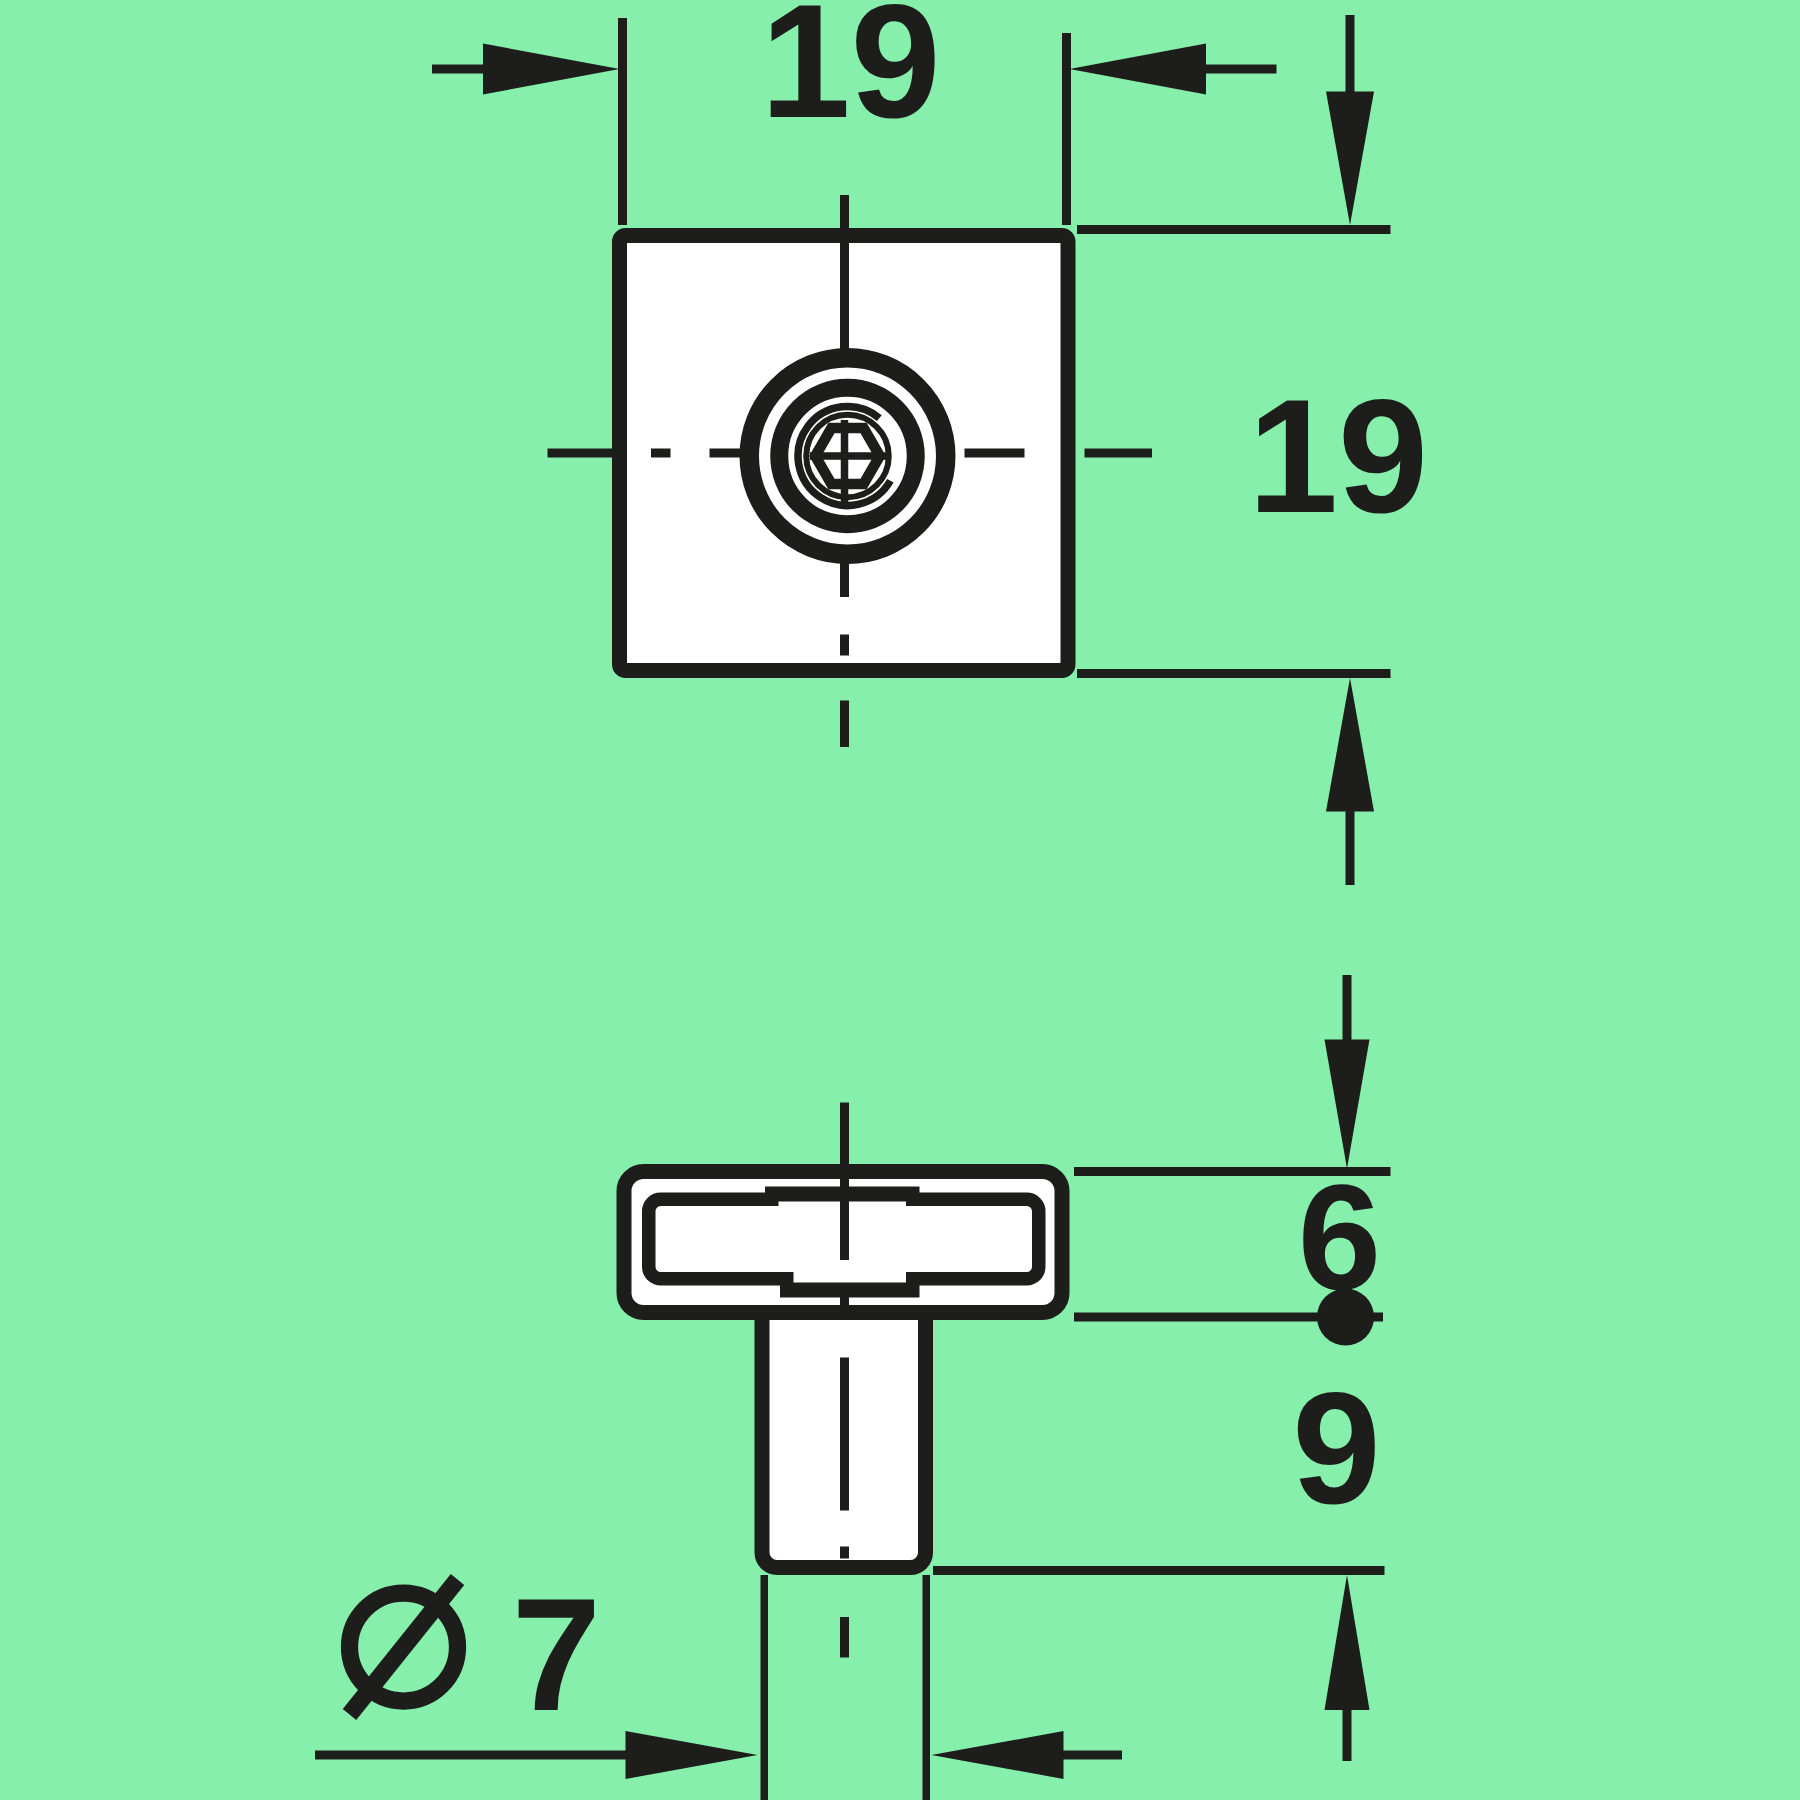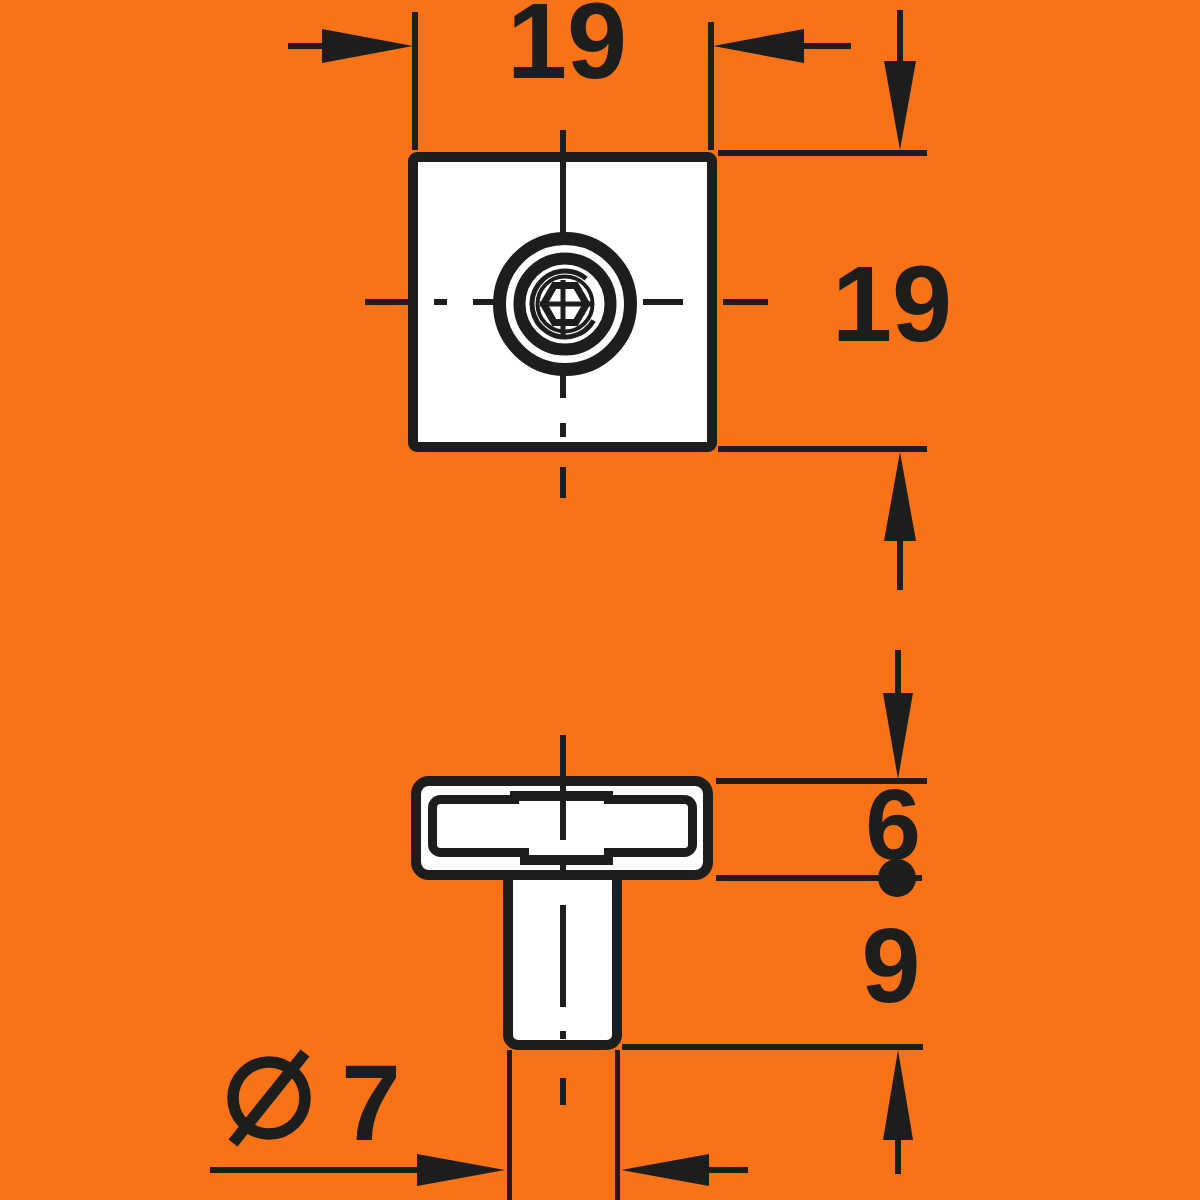--- a/index.html
+++ b/index.html
@@ -6,21 +6,21 @@
     margin: 0;
     padding: 0;
     background: #ffffff;
     width: 1200px;
     height: 1200px;
     overflow: hidden;
   }
   .drawing-wrap {
     width: 1200px;
     height: 1200px;
-    background: #f97316;
+    background: #86efac;
   }
   svg {
     display: block;
   }
   .dim-label {
     font-family: "Liberation Sans", "DejaVu Sans", sans-serif;
     font-weight: bold;
     fill: #1d1d1b;
   }
 </style>

